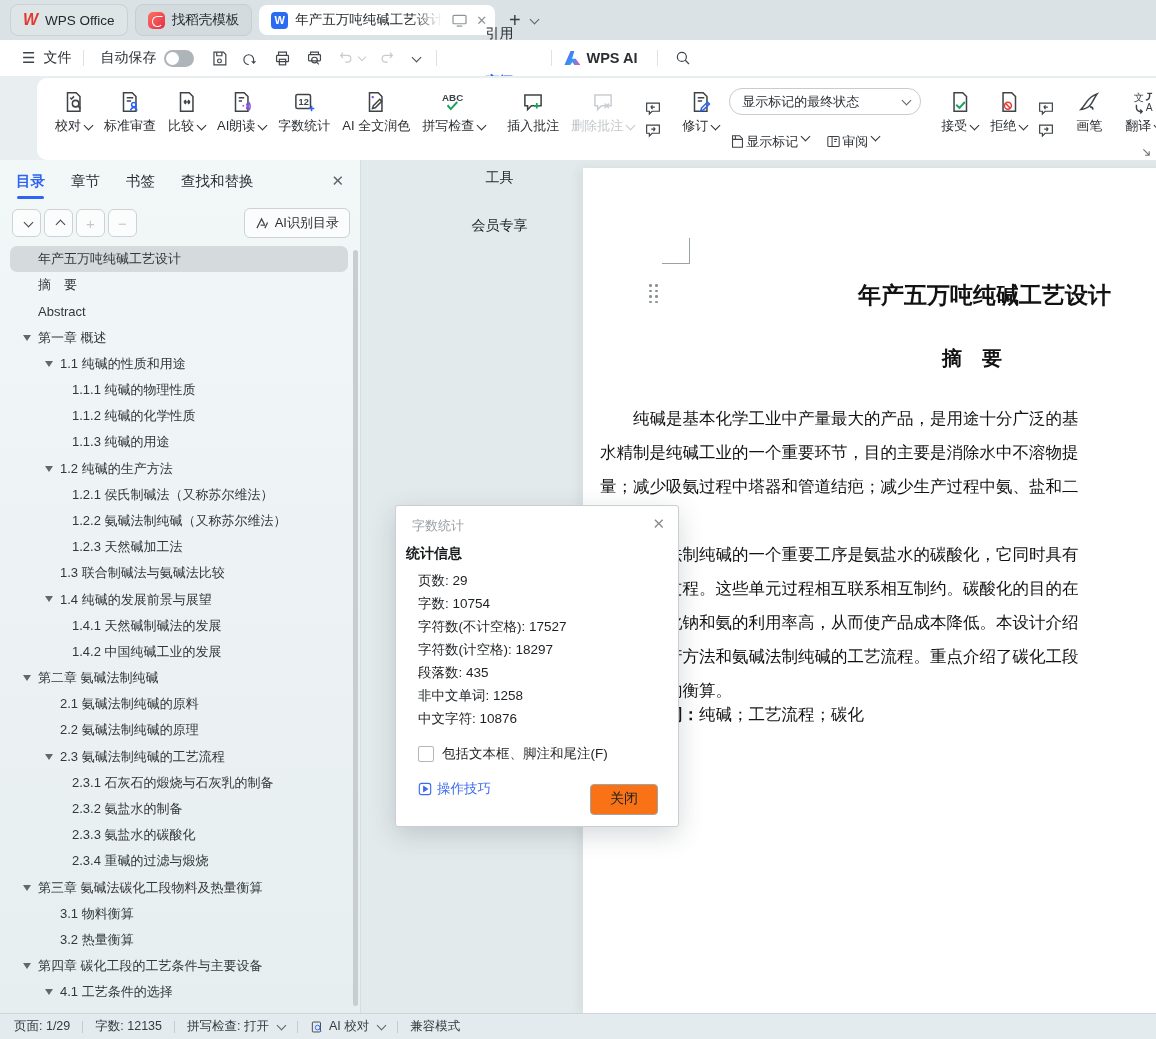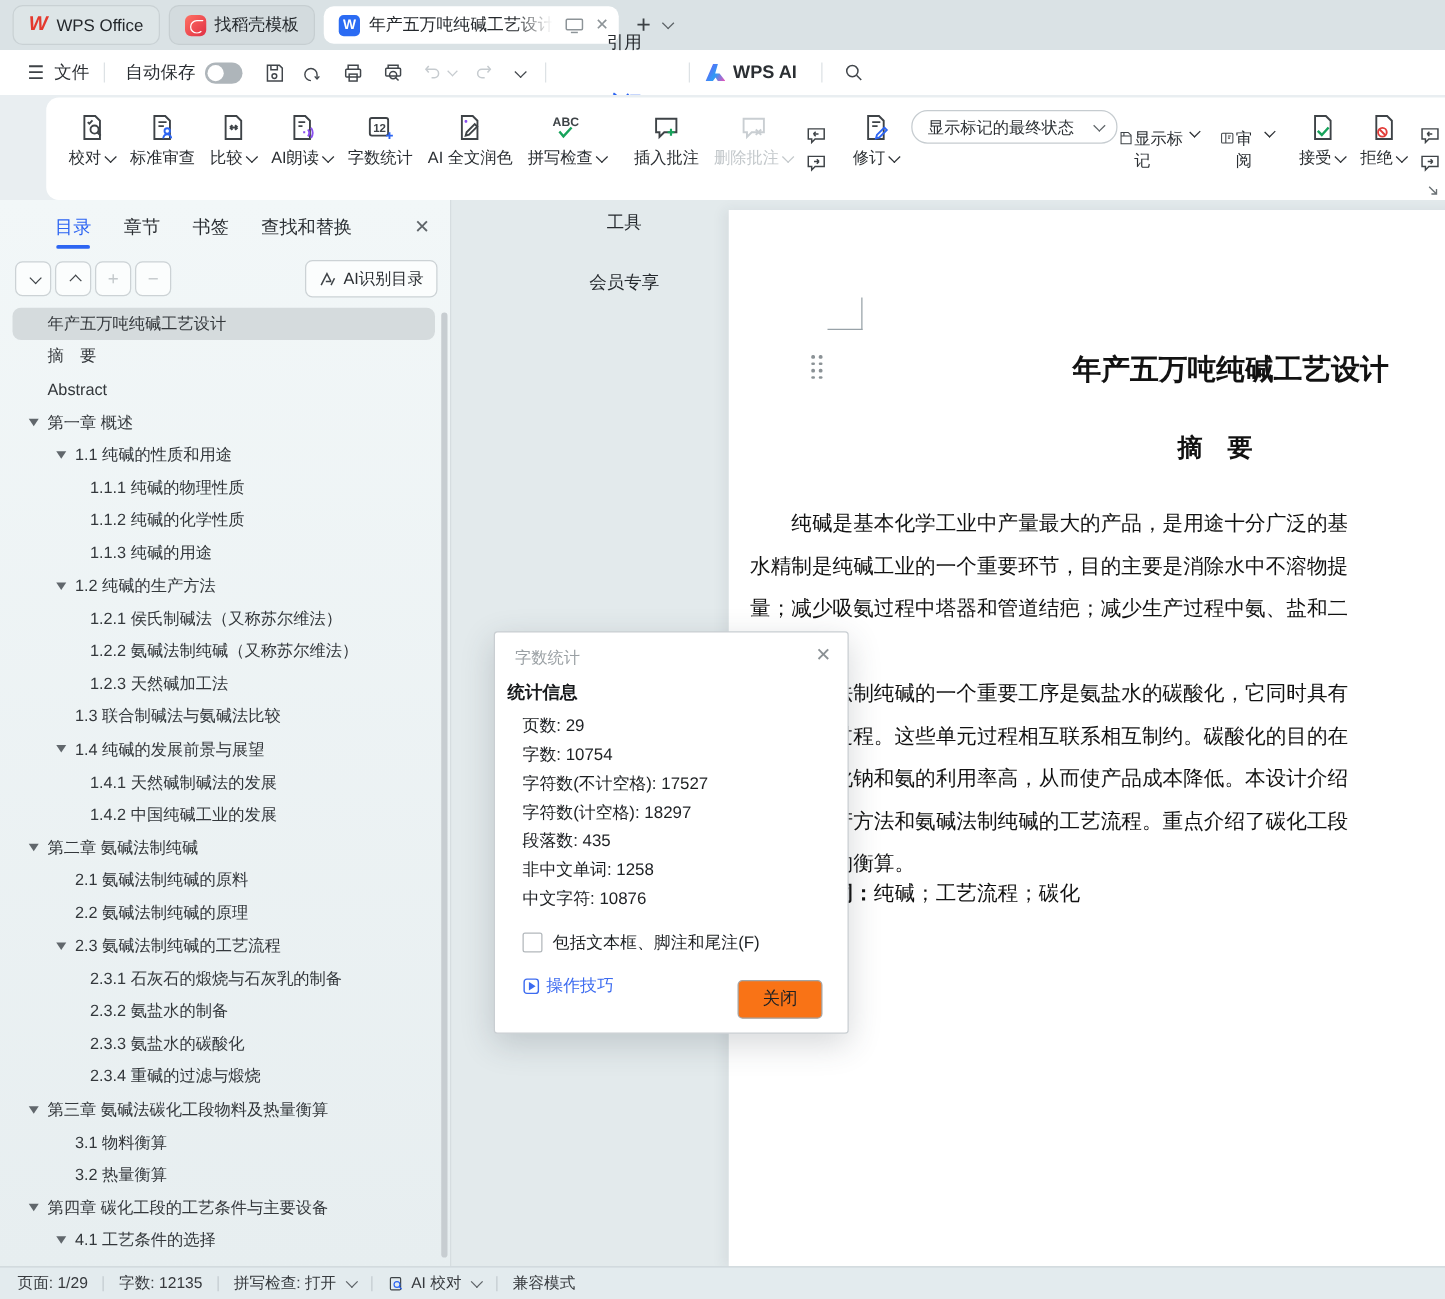--- a/index.html
+++ b/index.html
@@ -48,33 +48,33 @@
   .ribbonband{position:absolute;left:0;top:76px;right:0;height:84px;background:#e9eef1;}
   .ribboncard{position:absolute;left:37px;right:0;top:2px;height:74px;background:#fff;border-radius:10px 0 0 10px;
               display:flex;align-items:stretch;padding:5px 6px 3px 12px;overflow:hidden;}
   .rbtn{display:flex;flex-direction:column;align-items:center;justify-content:flex-start;padding:4px 6px 6px;border-radius:6px;}
   .rbtn .ric{height:30px;display:flex;align-items:center;}
   .rlabel{font-size:13px;color:#2b2f33;white-space:nowrap;display:flex;align-items:center;}
   .rbtn.disabled .rlabel{color:#c3c8cb;}
   .rdiv{width:1px;background:#e6eaec;margin:6px 5px;}
   .rstack{display:flex;flex-direction:column;justify-content:center;gap:6px;padding:0 3px;}
   .rsmall{display:flex;align-items:center;}
-  .rcol{display:flex;justify-content:space-between;padding:5px 4px 6px;}
+  .rcol{display:flex;flex-direction:column;justify-content:space-between;padding:5px 4px 6px;}
   .rdropdown{width:168px;height:25px;border:1px solid #c6ccd0;border-radius:13px;display:flex;align-items:center;
              justify-content:space-between;padding:0 10px 0 12px;font-size:13px;color:#2b2f33;}
   .rrow{display:flex;align-items:center;gap:16px;font-size:13px;}
   .rrow .item{display:flex;align-items:flex-start;gap:0;}
   .ribbon-expand{position:absolute;right:5px;bottom:3px;color:#6a7074;}
 
   
   .sidebar{position:absolute;left:0;top:160px;width:360px;bottom:25px;background:linear-gradient(#f2f7f8,#e7eef0);
            border-right:1px solid #d6dde0;}
   .side-tabs{height:42px;display:flex;align-items:center;gap:26px;padding:0 16px;font-size:14.5px;}
   .side-tab{position:relative;color:#2b2f33;}
-  .side-tab.active{color:#2d65f2;font-weight:normal;margin-left:28px;}
+  .side-tab.active{color:#2d65f2;font-weight:bold;}
   .side-tab.active::after{content:"";position:absolute;left:1px;right:1px;bottom:-8px;height:3px;border-radius:2px;background:#2d65f2;}
   .side-close{position:absolute;right:16px;top:12px;color:#5f6569;font-size:15px;}
   .side-toolbar{display:flex;align-items:center;padding:6px 10px 0 12px;gap:3px;}
   .sbtn{width:27px;height:26px;border:1px solid #ccd2d5;border-radius:6px;background:#fbfdfd;display:flex;
         align-items:center;justify-content:center;color:#3e4347;}
   .sbtn.dim{color:#c3c8cb;}
   .ai-toc{margin-left:auto;height:28px;border:1px solid #ccd2d5;border-radius:6px;background:#fbfdfd;display:flex;
           align-items:center;gap:5px;padding:0 10px;font-size:13px;color:#2b2f33;}
   .toc{position:absolute;left:0;top:86px;right:8px;bottom:2px;overflow:hidden;font-size:13px;color:#33373b;}
   .toc-row{position:relative;height:26.2px;display:flex;align-items:center;margin:0 4px 0 10px;border-radius:7px;white-space:nowrap;}

